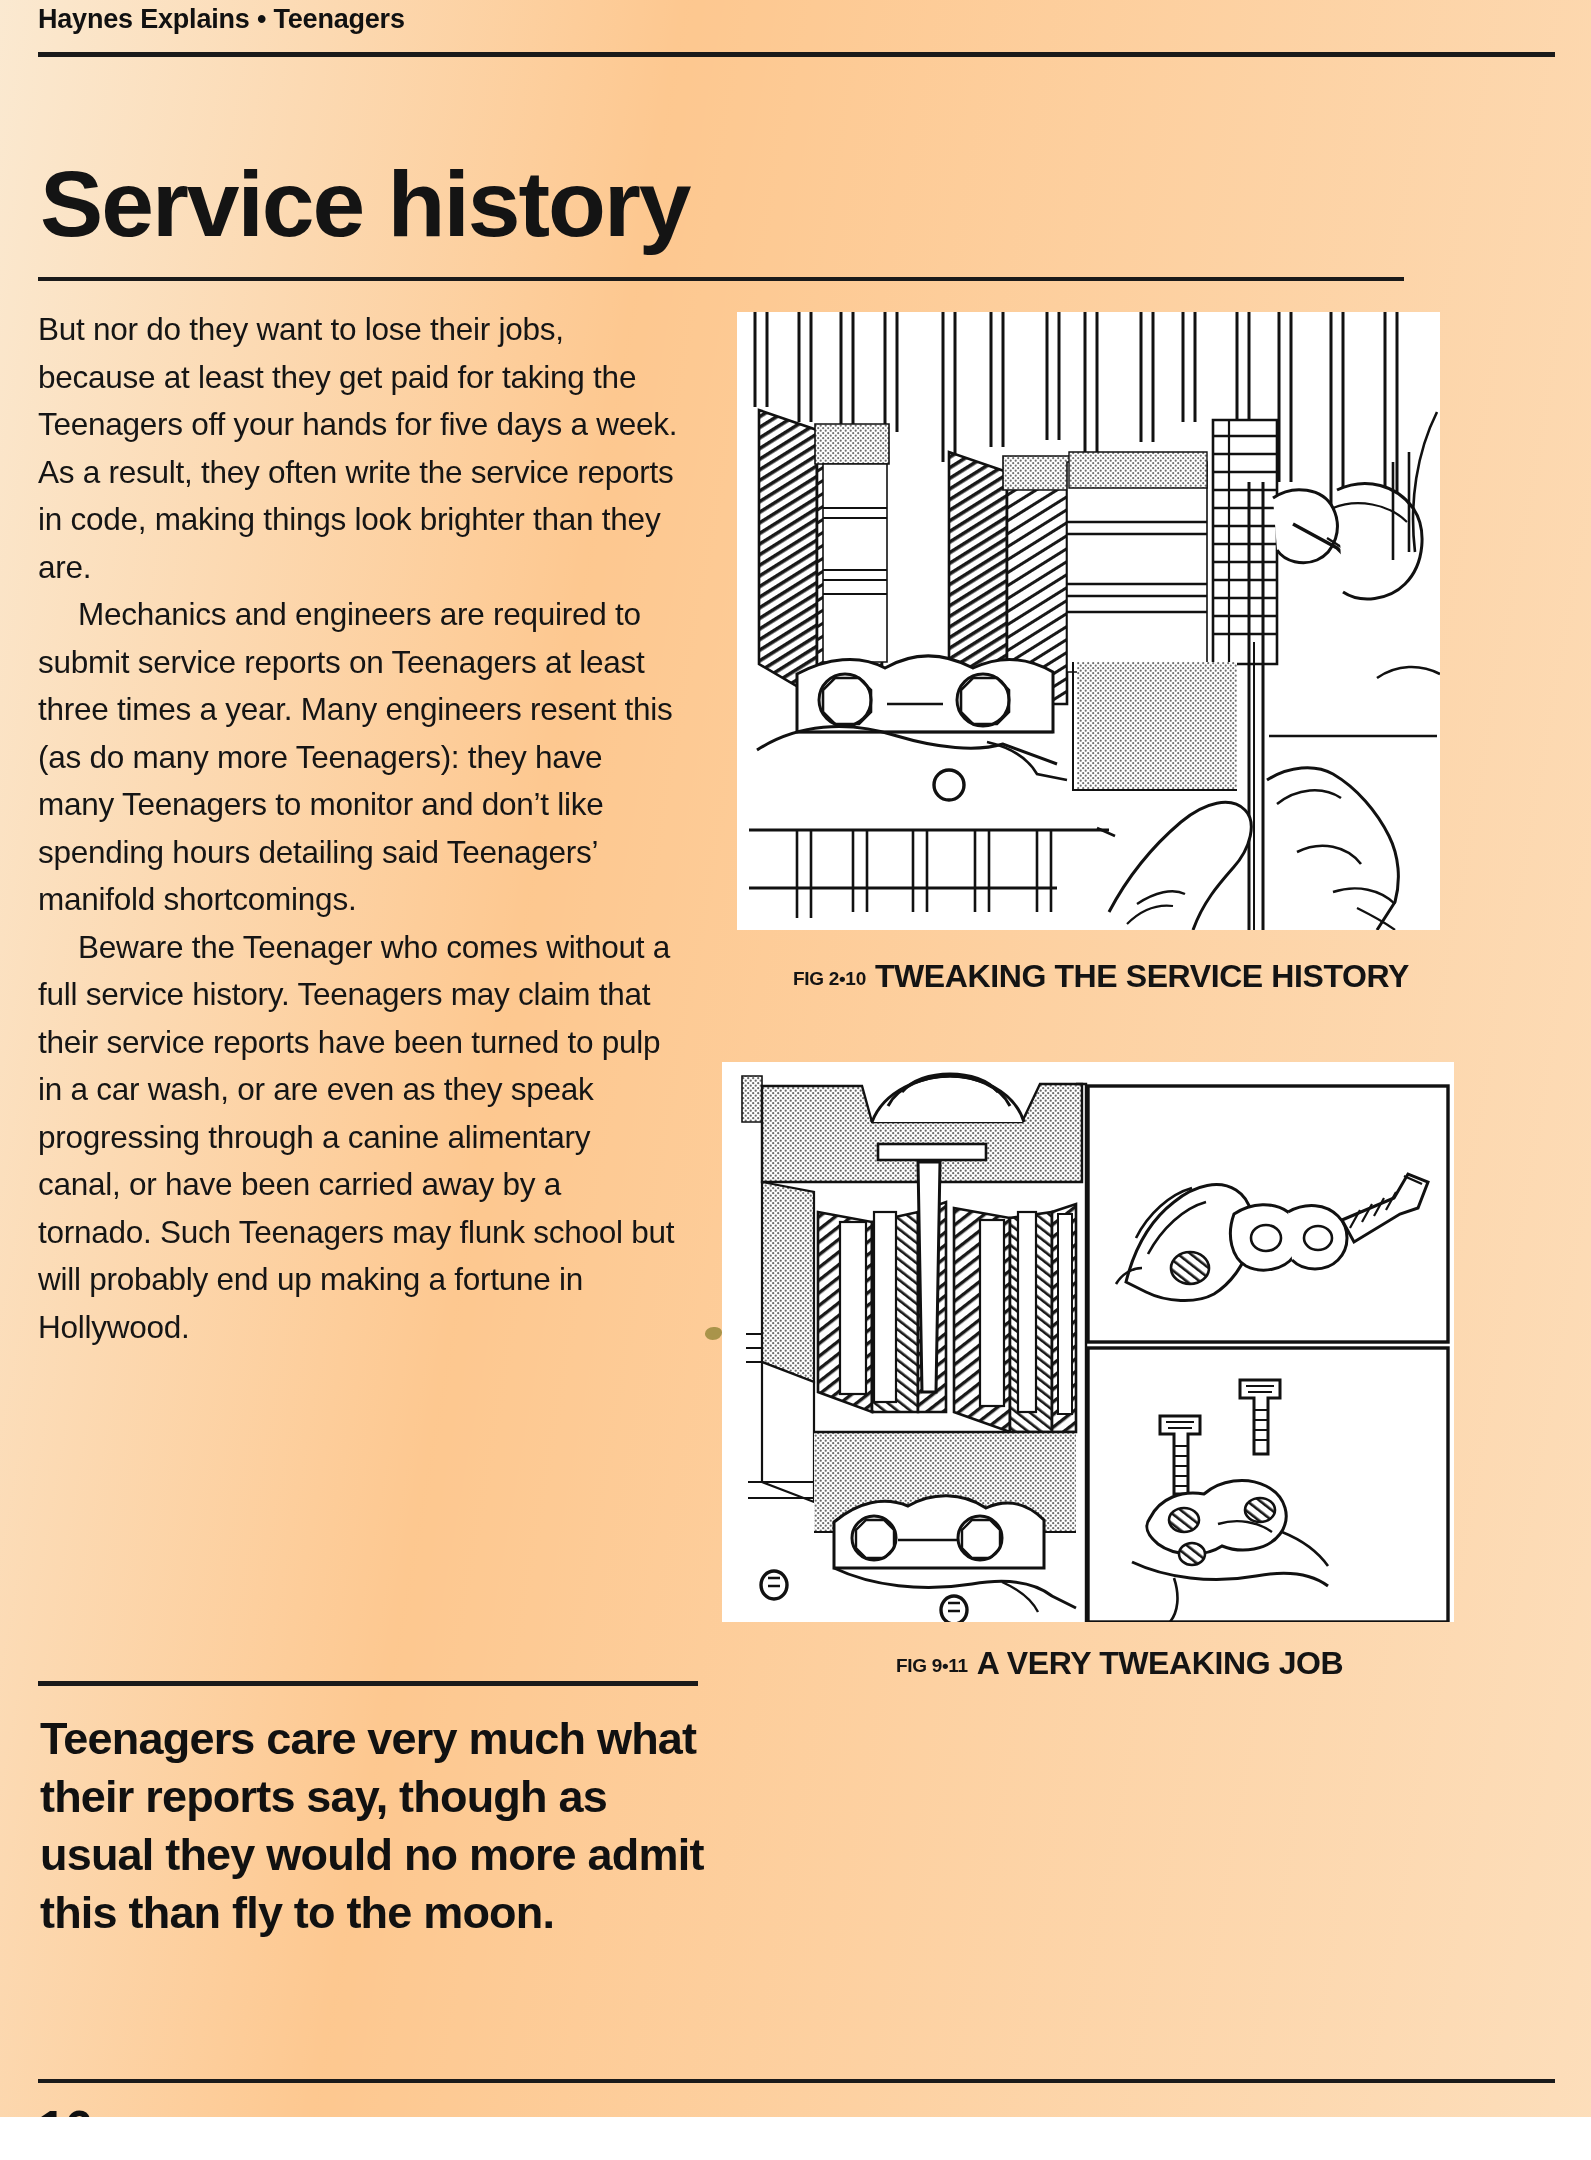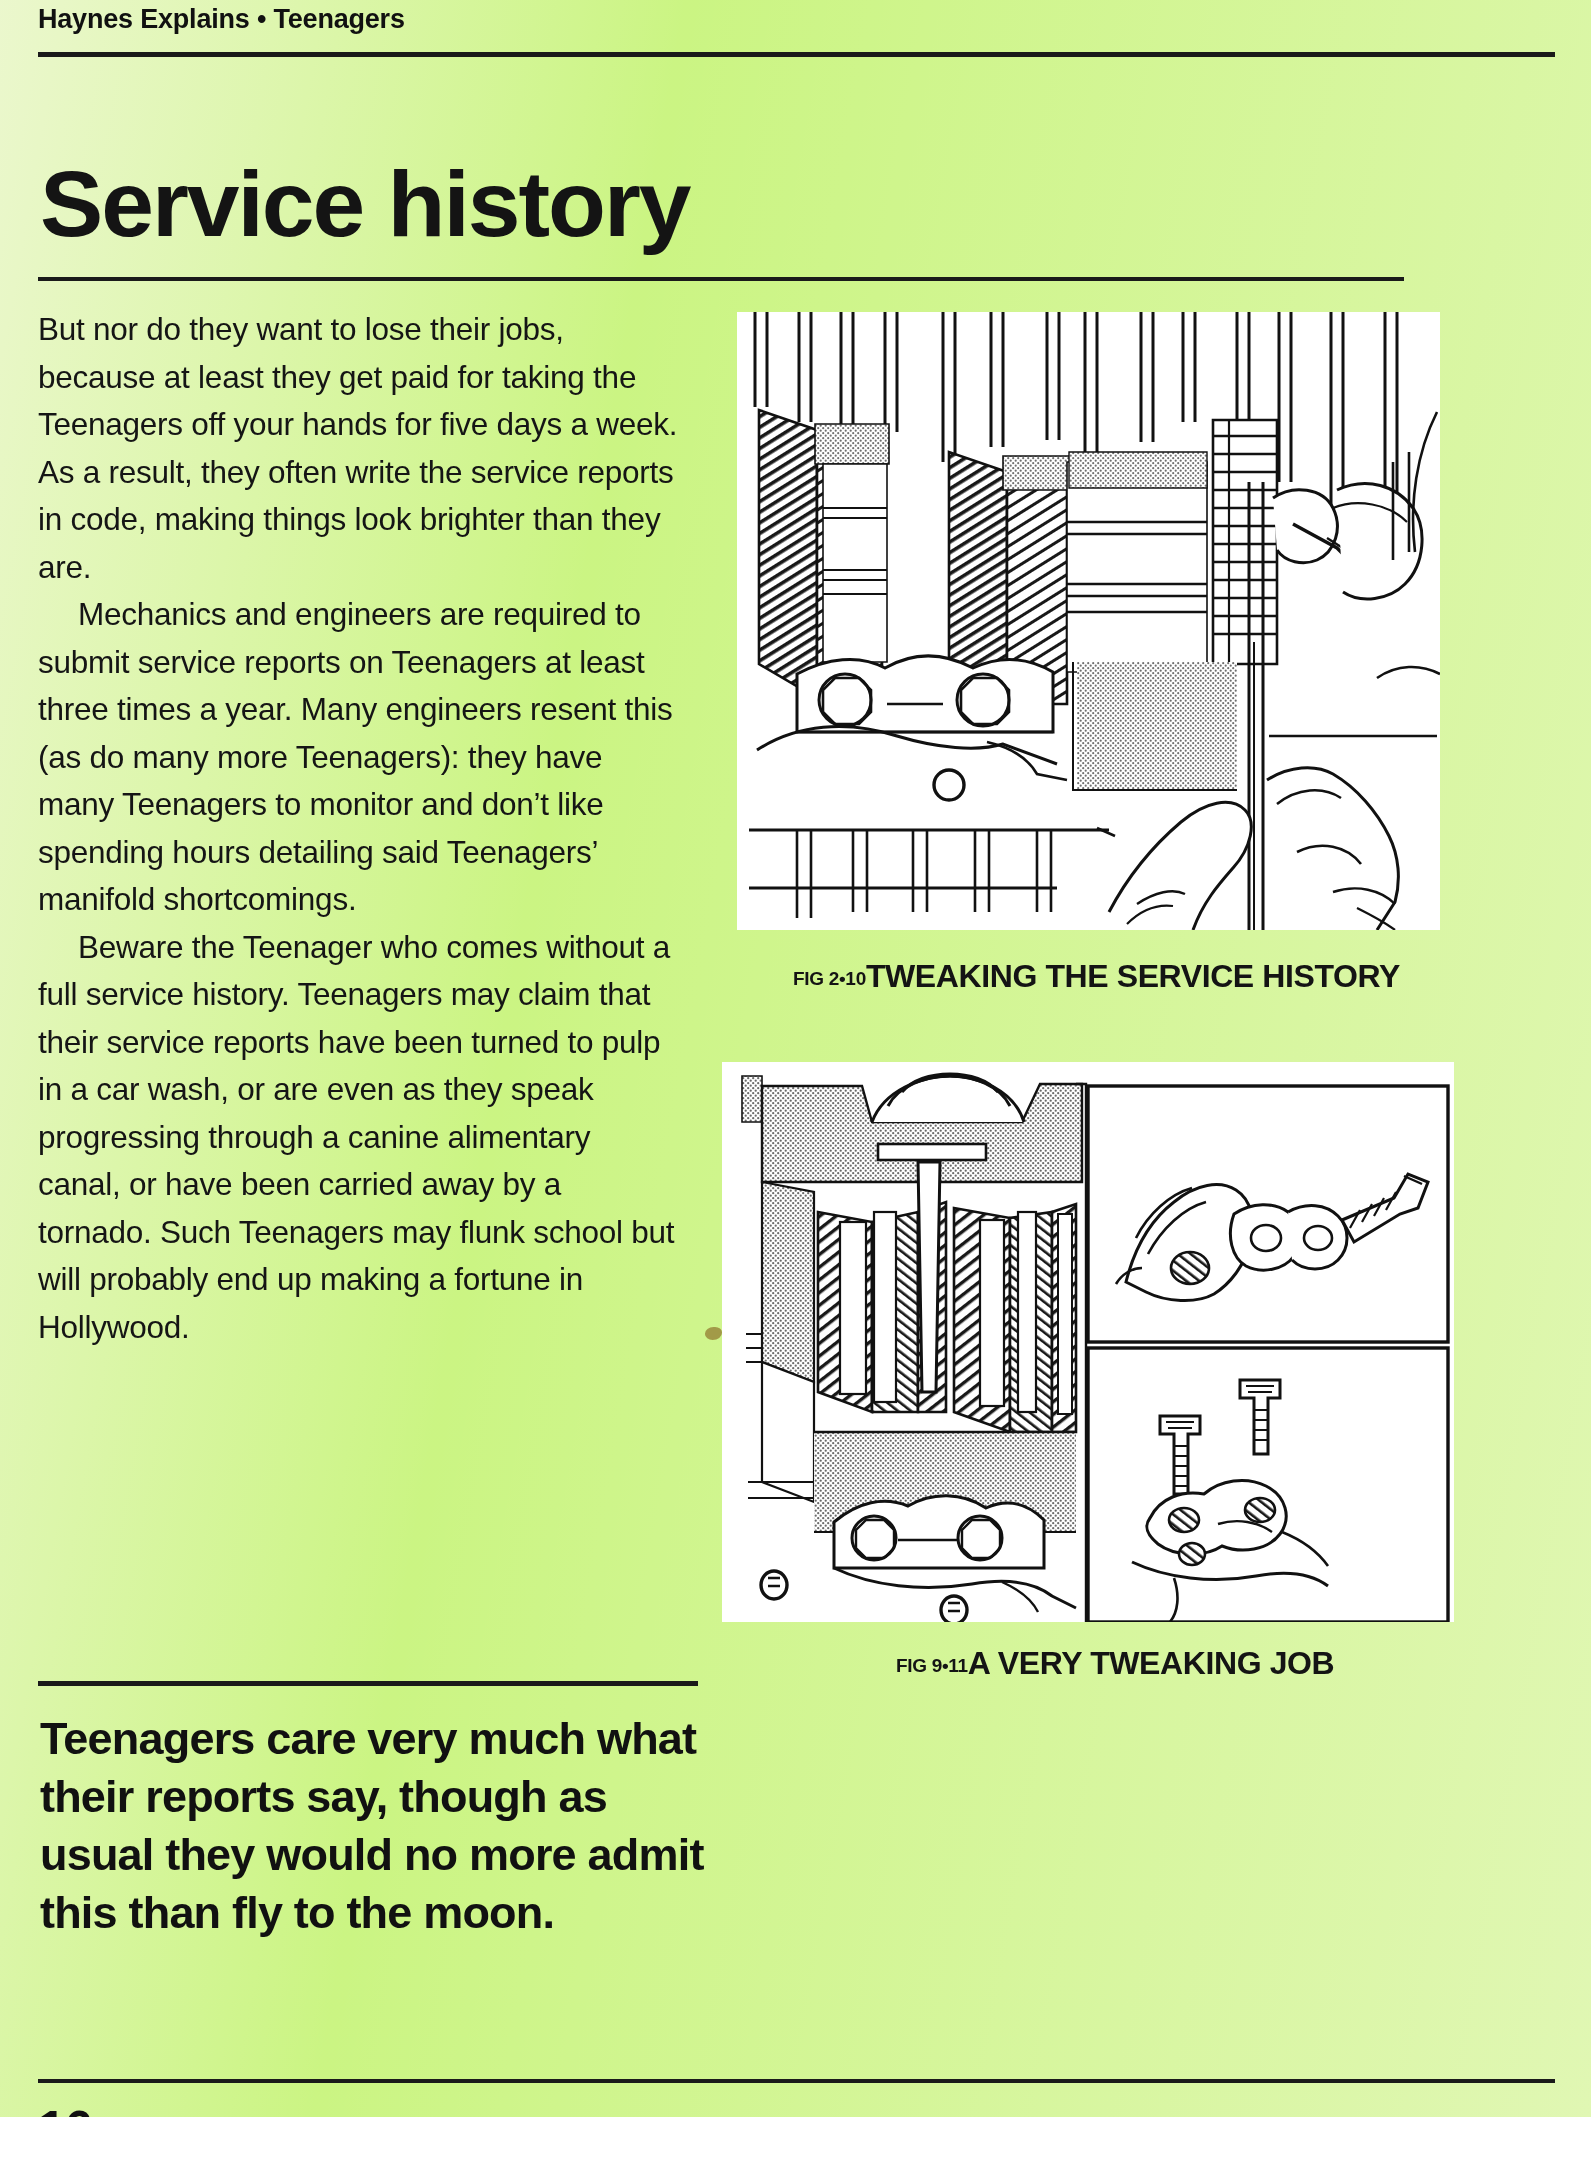--- a/index.html
+++ b/index.html
@@ -7,21 +7,21 @@
     padding: 0;
     background: #ffffff;
   }
   body {
     font-family: "Liberation Sans", sans-serif;
   }
   .page {
     position: relative;
     width: 1591px;
     height: 2117px;
-    background: #bef264;
+    background: #fdba74;
     overflow: hidden;
   }
   
   .paper-tint {
     position: absolute;
     inset: 0;
     background:
       linear-gradient(100deg, rgba(250,249,240,0.75) 0%, rgba(255,255,255,0.2) 35%, rgba(252,251,244,0.55) 100%);
     pointer-events: none;
   }
@@ -137,21 +137,21 @@
   .cap2 { left: 848px; top: 1645px; }
   .cap-fig {
     font-size: 19px;
     letter-spacing: -0.3px;
     vertical-align: 2px;
     margin-left: 48px;
   }
   .cap-text {
     font-size: 32px;
     letter-spacing: -0.4px;
-    margin-left: 0;
+    margin-left: 9px;
   }
 
   
   .speck {
     position: absolute;
     left: 705px;
     top: 1327px;
     width: 17px;
     height: 13px;
     background: #9a8a3c;

